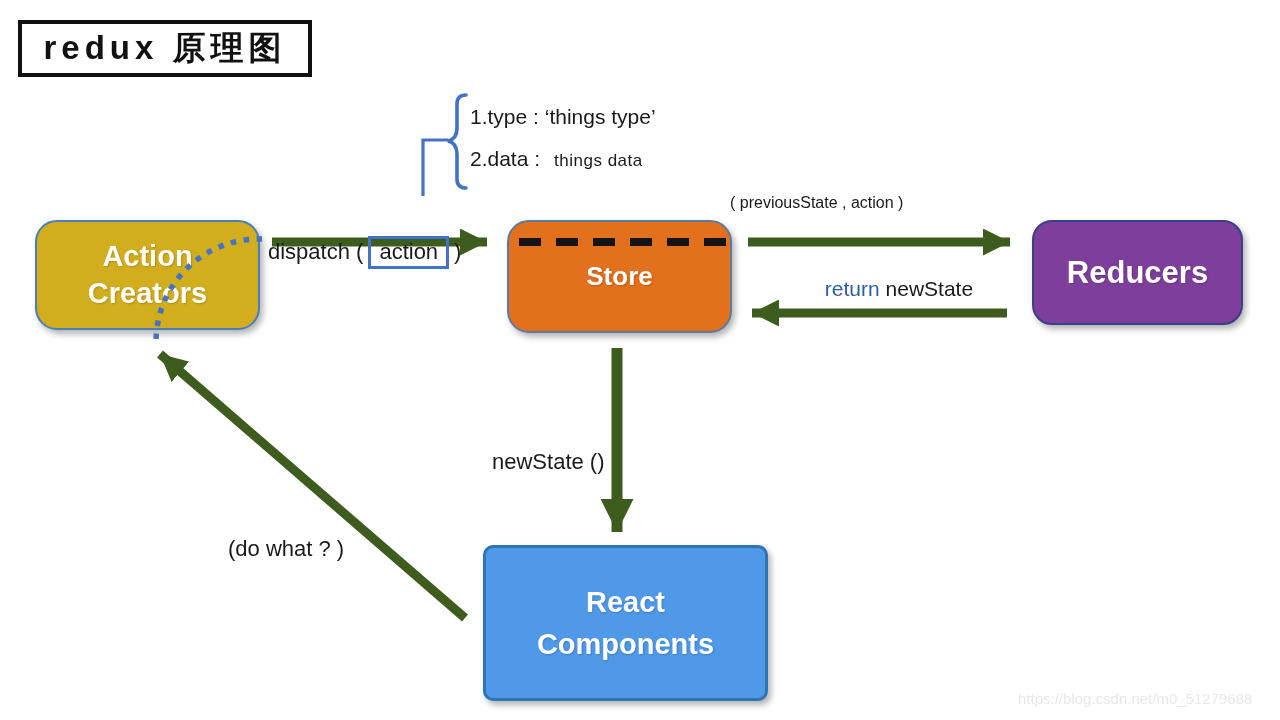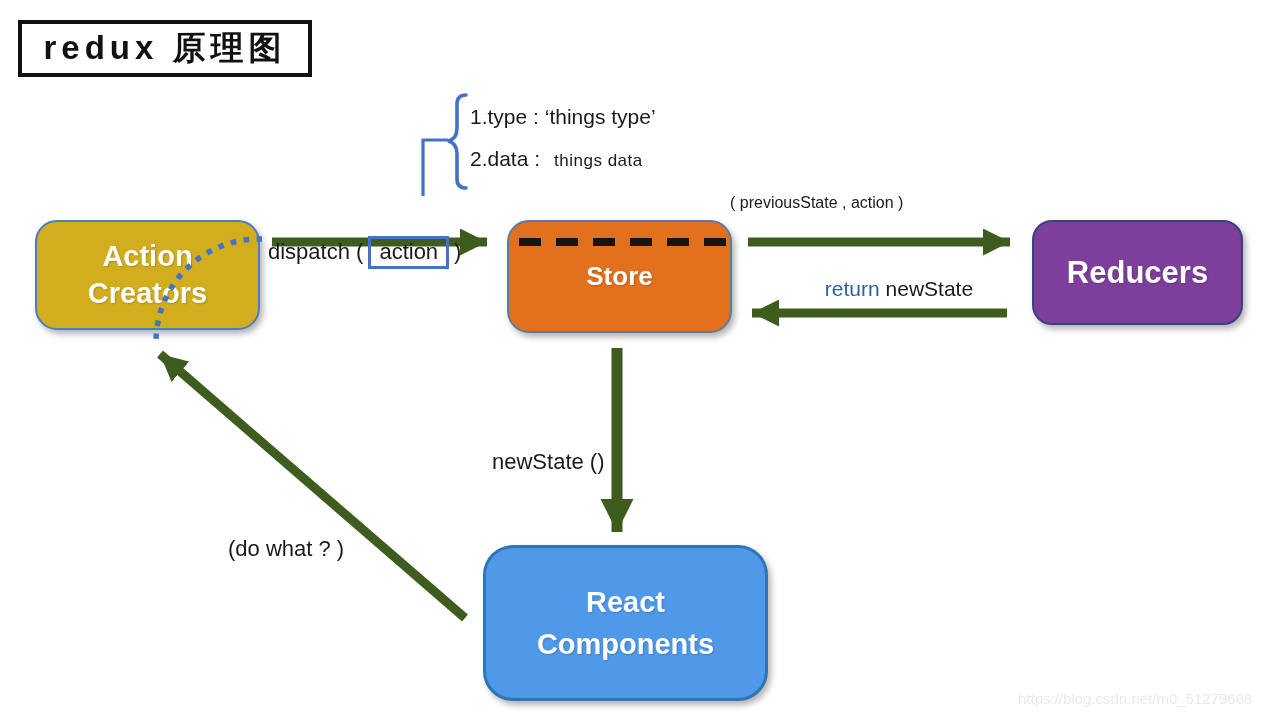--- a/index.html
+++ b/index.html
@@ -51,21 +51,21 @@
     border-radius: 22px; font-size: 26px;
   }
   .node-reducers {
     left: 1032px; top: 220px; width: 211px; height: 105px;
     background: #7d3f9b; border: 2.5px solid #3b3f88;
     border-radius: 20px; font-size: 31px;
   }
   .node-react {
     left: 483px; top: 545px; width: 285px; height: 156px;
     background: #4f99e8; border: 3px solid #2e75b6;
-    border-radius: 30px; font-size: 29px; line-height: 42px;
+    border-radius: 10px; font-size: 29px; line-height: 42px;
   }
   
   .lbl {
     position: absolute; z-index: 3;
     font-weight: normal; color: #1a1a1a; white-space: nowrap;
   }
   .anno-line1 { left: 470px; top: 105px; font-size: 21px; }
   .anno-line2 { left: 470px; top: 147px; font-size: 21px; }
   .anno-line2 .val { font-size: 17px; margin-left: 14px; letter-spacing: 0.5px; }
   .dispatch-row {

